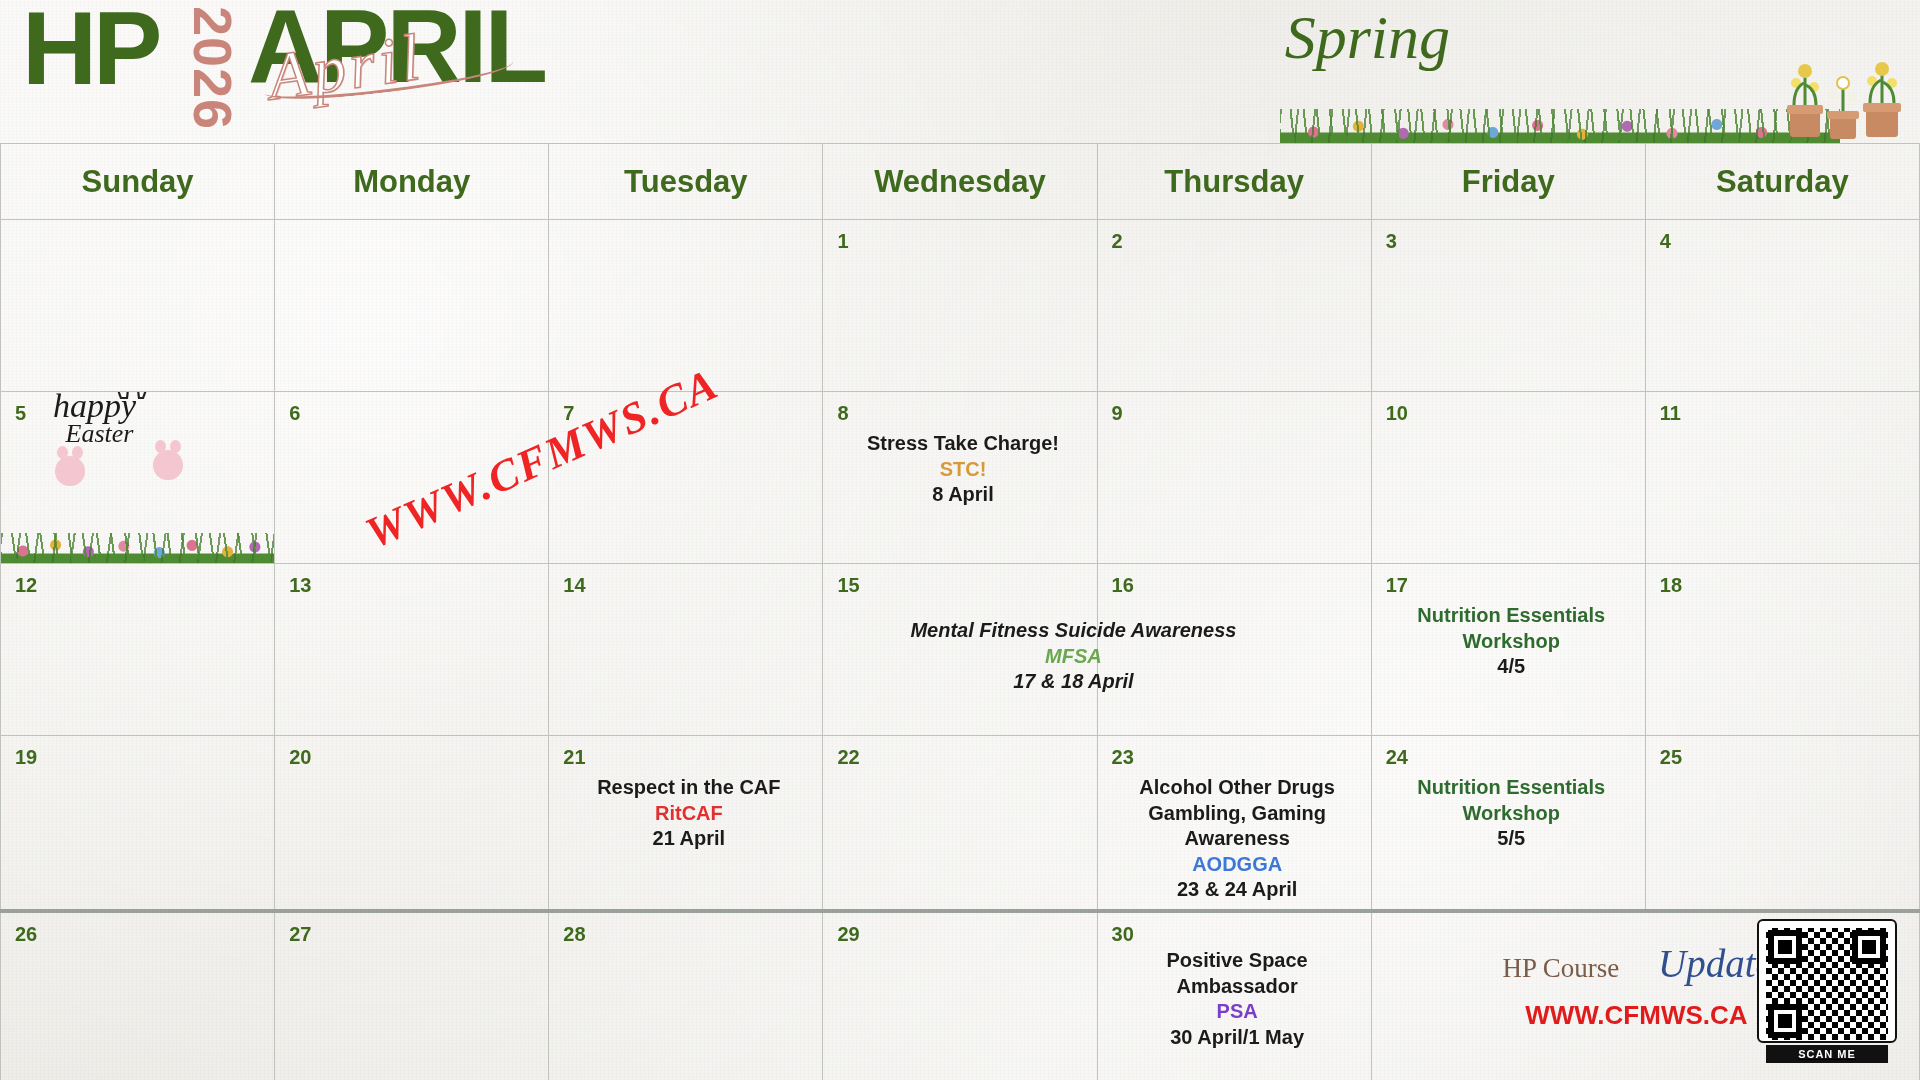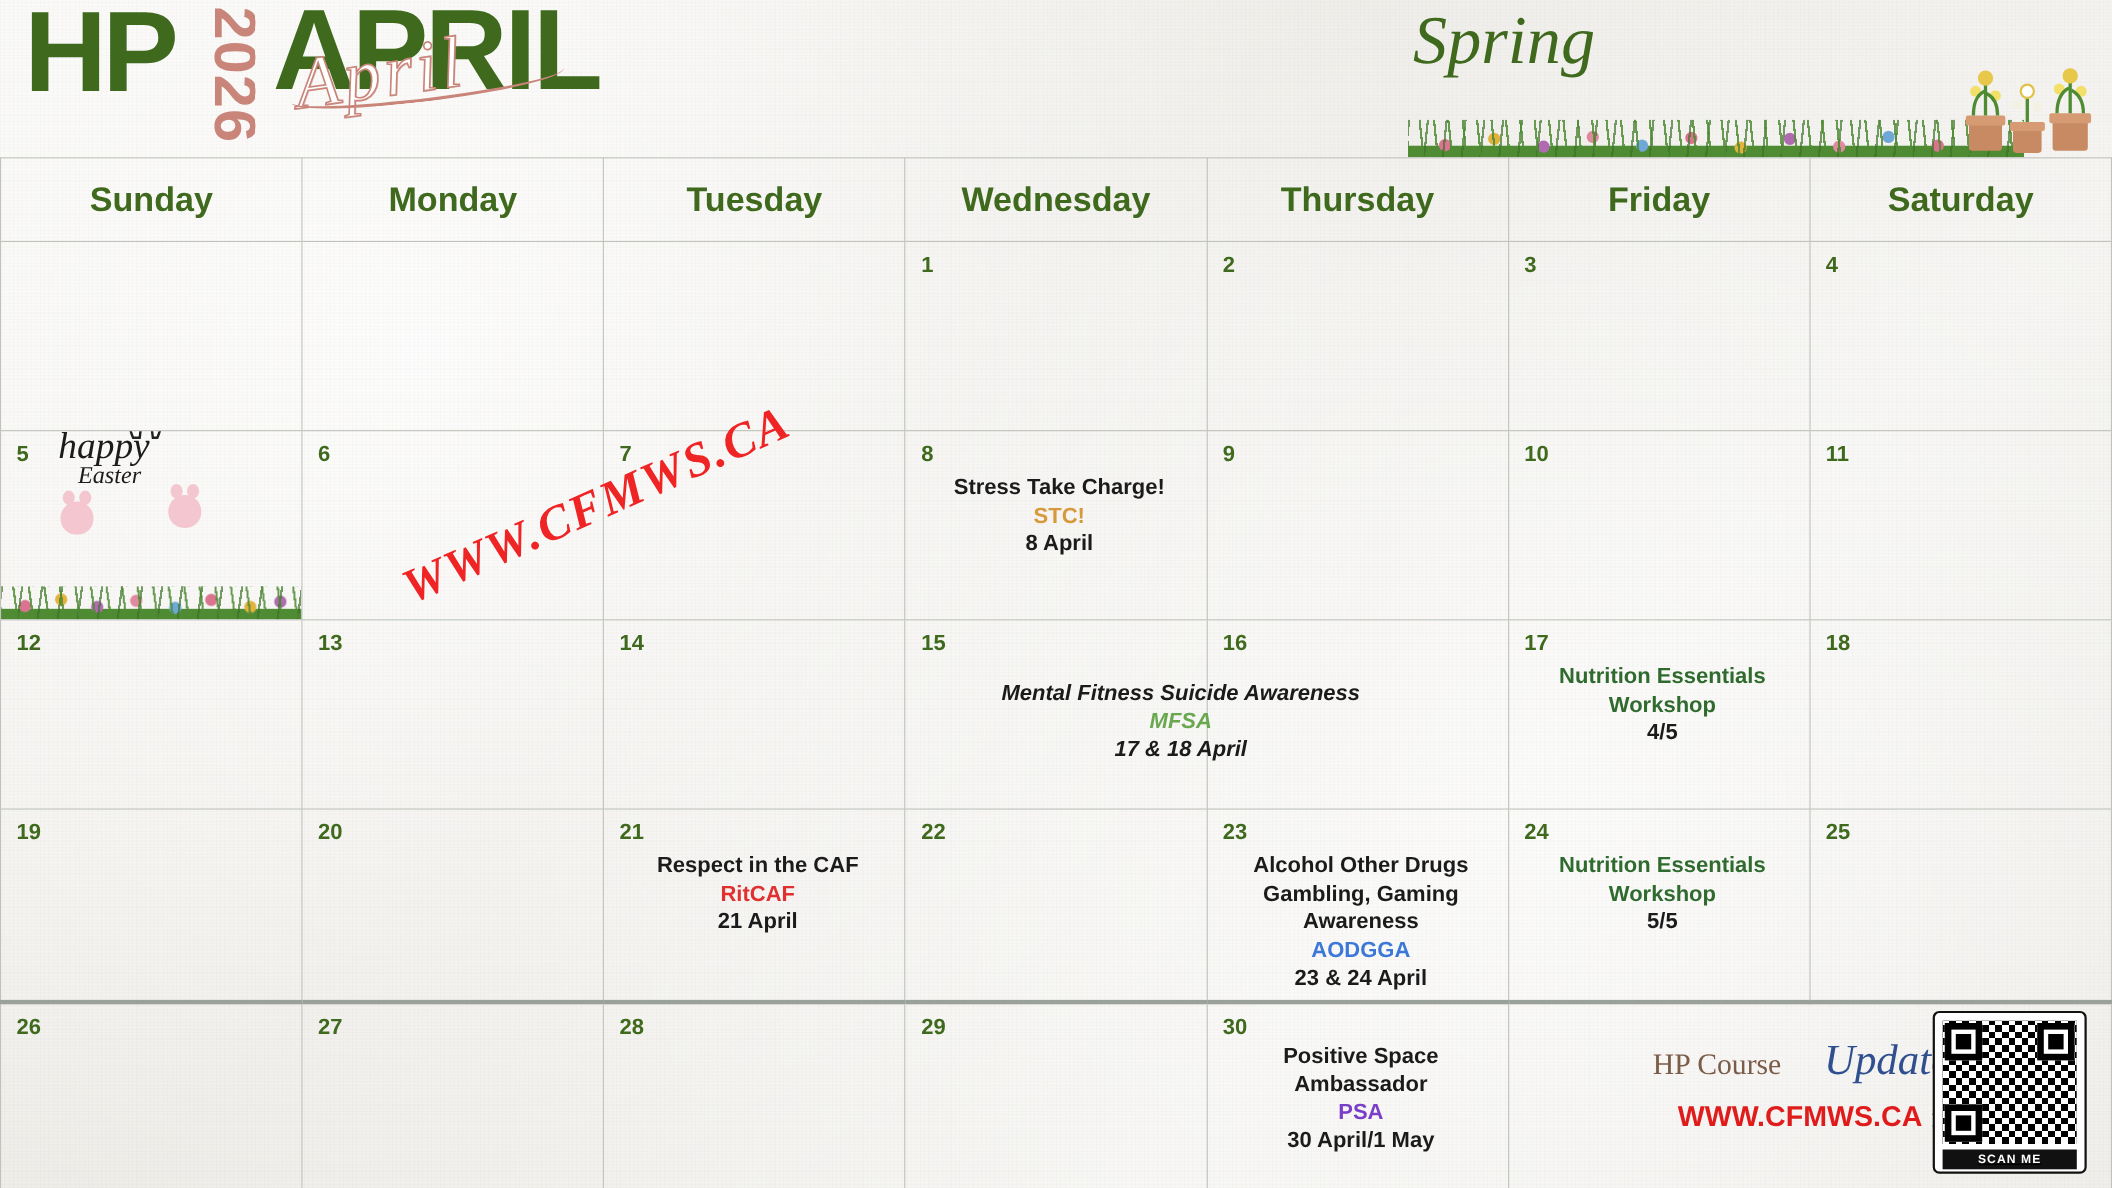--- a/index.html
+++ b/index.html
@@ -207,21 +207,21 @@
   .easter-text {
     position: absolute;
     left: 52px; top: 44px;
     font-family: "Liberation Serif", serif;
     font-style: italic;
     font-size: 34px;
     color: #1b1b1b;
     line-height: 0.95;
     text-align: center;
   }
-  .easter-text .l2 { font-size: 22px; display:block; margin-left: 10px;}
+  .easter-text .l2 { font-size: 26px; display:block; margin-left: 10px;}
   .bunny-ears {
     position: absolute;
     left: 104px; top: 4px;
     width: 56px; height: 50px;
   }
   .paw {
     position: absolute;
     width: 30px; height: 30px;
     background: #f4c6cf;
     border-radius: 50% 50% 48% 48%;
@@ -305,21 +305,21 @@
     display: inline-block;
     margin-left: 8px;
     font-size: 30px;
     color: #1b1b1b;
     font-weight: bold;
     vertical-align: -2px;
   }
   .qr-box {
     position: absolute;
     right: 22px; top: 6px;
-    width: 140px; height: 148px;
+    width: 140px; height: 124px;
     background: #ffffff;
     border: 2px solid #111;
     border-radius: 6px;
     padding: 7px;
     text-decoration: underline;
   }
   .qr {
     width: 100%; height: 112px;
     background-color: #fff;
     background-image:

